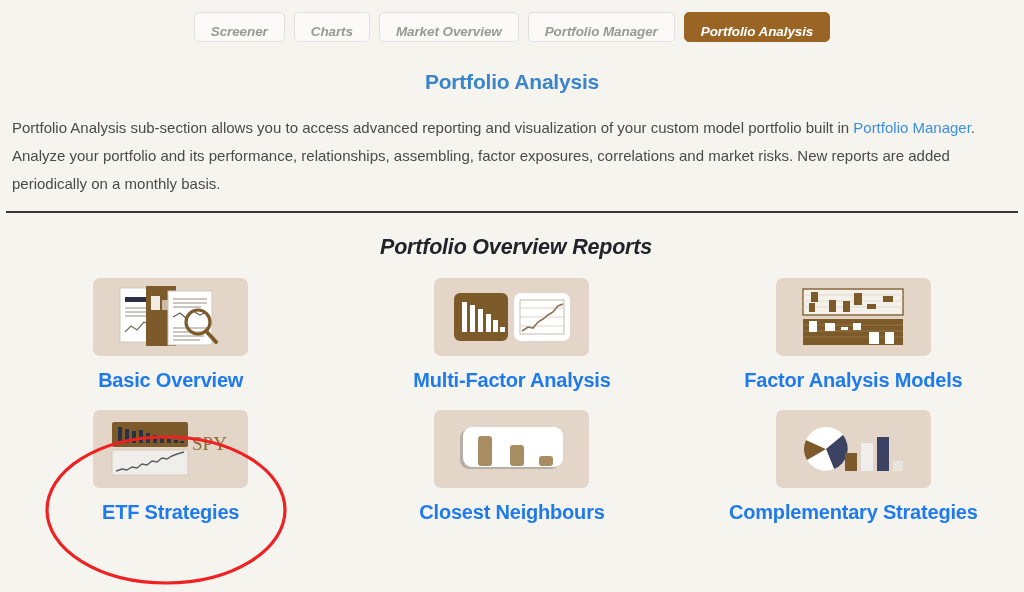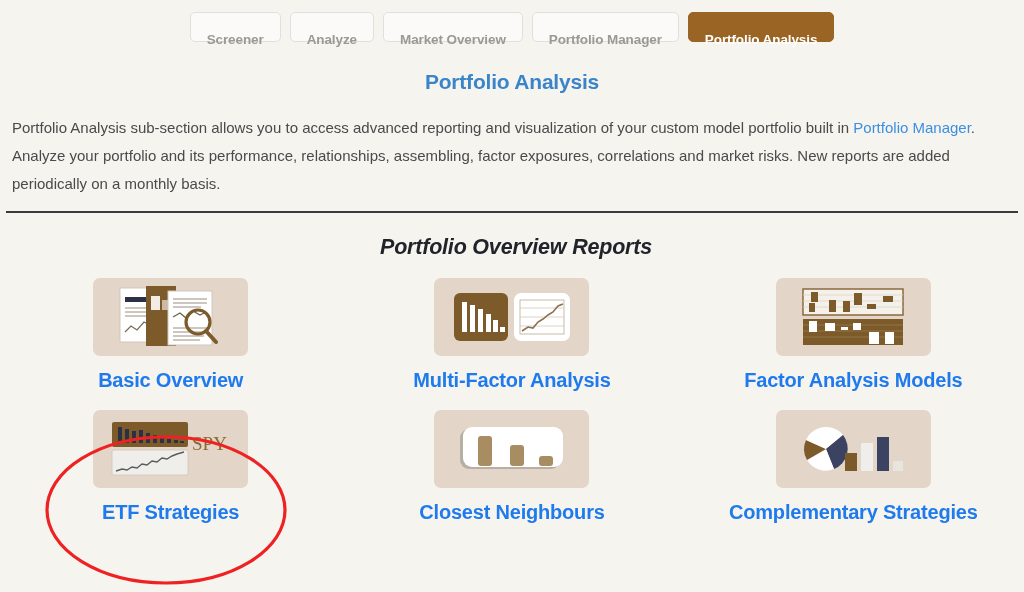--- a/index.html
+++ b/index.html
@@ -20,30 +20,31 @@
     display: flex;
     justify-content: center;
     align-items: center;
     gap: 9px;
     padding-top: 12px;
   }
   .tab {
     height: 30px;
     line-height: 30px;
     box-sizing: border-box;
-    padding: 12px 16px;
+    padding: 4px 16px;
     border-radius: 5px;
     font-size: 13.5px;
     font-weight: bold;
     text-align: center;
     white-space: nowrap;
     border: 1px solid #e2e0dc;
     background: #fbfaf8;
     color: #9b9993;
     letter-spacing: -0.1px;
+    font-style: italic;
   }
   .tab.active {
     background: #9a6524;
     border-color: #9a6524;
     color: #ffffff;
   }
 
   
   .page-title {
     text-align: center;
@@ -127,21 +128,21 @@
     width: 245px;
     height: 152px;
     pointer-events: none;
   }
 </style>
 </head>
 <body>
 
 <div class="tabbar">
   <div class="tab">Screener</div>
-  <div class="tab">Analyze</div>
+  <div class="tab">Charts</div>
   <div class="tab">Market Overview</div>
   <div class="tab">Portfolio Manager</div>
   <div class="tab active">Portfolio Analysis</div>
 </div>
 
 <div class="page-title">Portfolio Analysis</div>
 
 <div class="description"><span>Portfolio Analysis sub-section allows you to access advanced reporting and visualization of your custom model portfolio built in </span><a href="#">Portfolio Manager</a><span>. Analyze your portfolio and its performance, relationships, assembling, factor exposures, correlations and market risks. New reports are added periodically on a monthly basis.</span></div>
 
 <div class="divider"></div>

